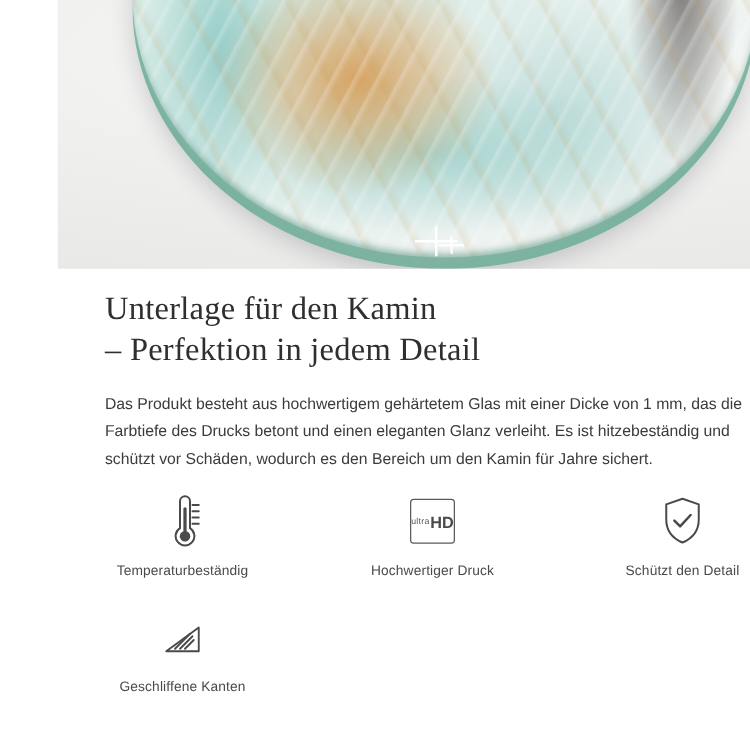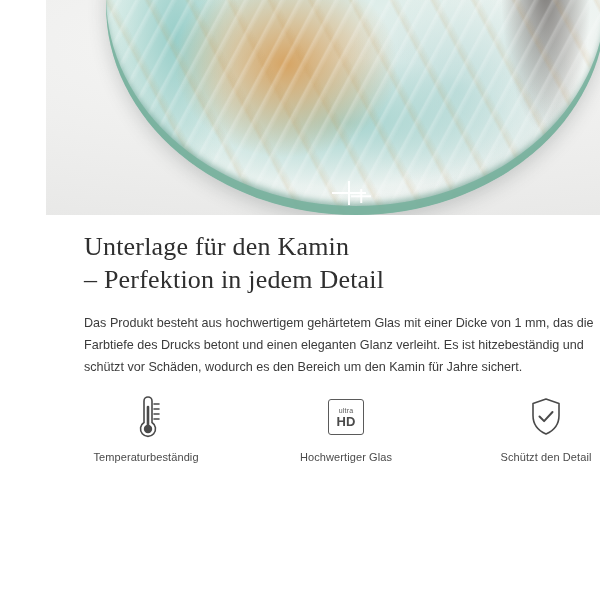--- a/index.html
+++ b/index.html
@@ -207,23 +207,23 @@
     line-height: 14px;
     letter-spacing: 0.1px;
   }
 
   .ultrahd-box {
     width: 34px;
     height: 34px;
     border: 1.6px solid #5a5a5a;
     border-radius: 3px;
     display: flex;
-    flex-direction: column;
+    flex-direction: row;
     align-items: center;
-    justify-content: center;
+    justify-content: space-between;
     line-height: 1;
   }
   .ultrahd-box .u-top {
     font-size: 7px;
     color: #5a5a5a;
     letter-spacing: 0.2px;
   }
   .ultrahd-box .u-bot {
     font-size: 13px;
     font-weight: bold;
@@ -268,30 +268,39 @@
       <div class="feature-label">Temperaturbeständig</div>
     </div>
 
     <div class="feature">
       <div class="feature-icon">
         <div class="ultrahd-box">
           <span class="u-top">ultra</span>
           <span class="u-bot">HD</span>
         </div>
       </div>
-      <div class="feature-label">Hochwertiger Glas</div>
+      <div class="feature-label">Hochwertiger Druck</div>
     </div>
 
     <div class="feature">
       <div class="feature-icon">
         <svg width="40" height="46" viewBox="0 0 40 46" fill="none" stroke="#4a4a4a" stroke-width="1.6" stroke-linejoin="round" stroke-linecap="round">
           <path d="M20 5l13 4.5v12c0 9-5.6 15.3-13 18.5C12.6 36.8 7 30.5 7 21.5v-12L20 5z"></path>
           <path d="M13.5 22.5l4.6 4.6 8.4-9.1" stroke-width="2"></path>
         </svg>
       </div>
       <div class="feature-label">Schützt den Detail</div>
     </div>
 
 
+    <div class="feature">
+      <div class="feature-icon">
+        <svg width="44" height="40" viewBox="0 0 44 40" fill="none" stroke="#4a4a4a" stroke-width="1.5" stroke-linecap="round" stroke-linejoin="round">
+          <path d="M9 31h26V12L9 31z"></path>
+          <path d="M16 29l12-12M20 29l10-10M24 29l7-7"></path>
+        </svg>
+      </div>
+      <div class="feature-label">Geschliffene Kanten</div>
+    </div>
 
 
   </div>
 </div>
 
 </body></html>

